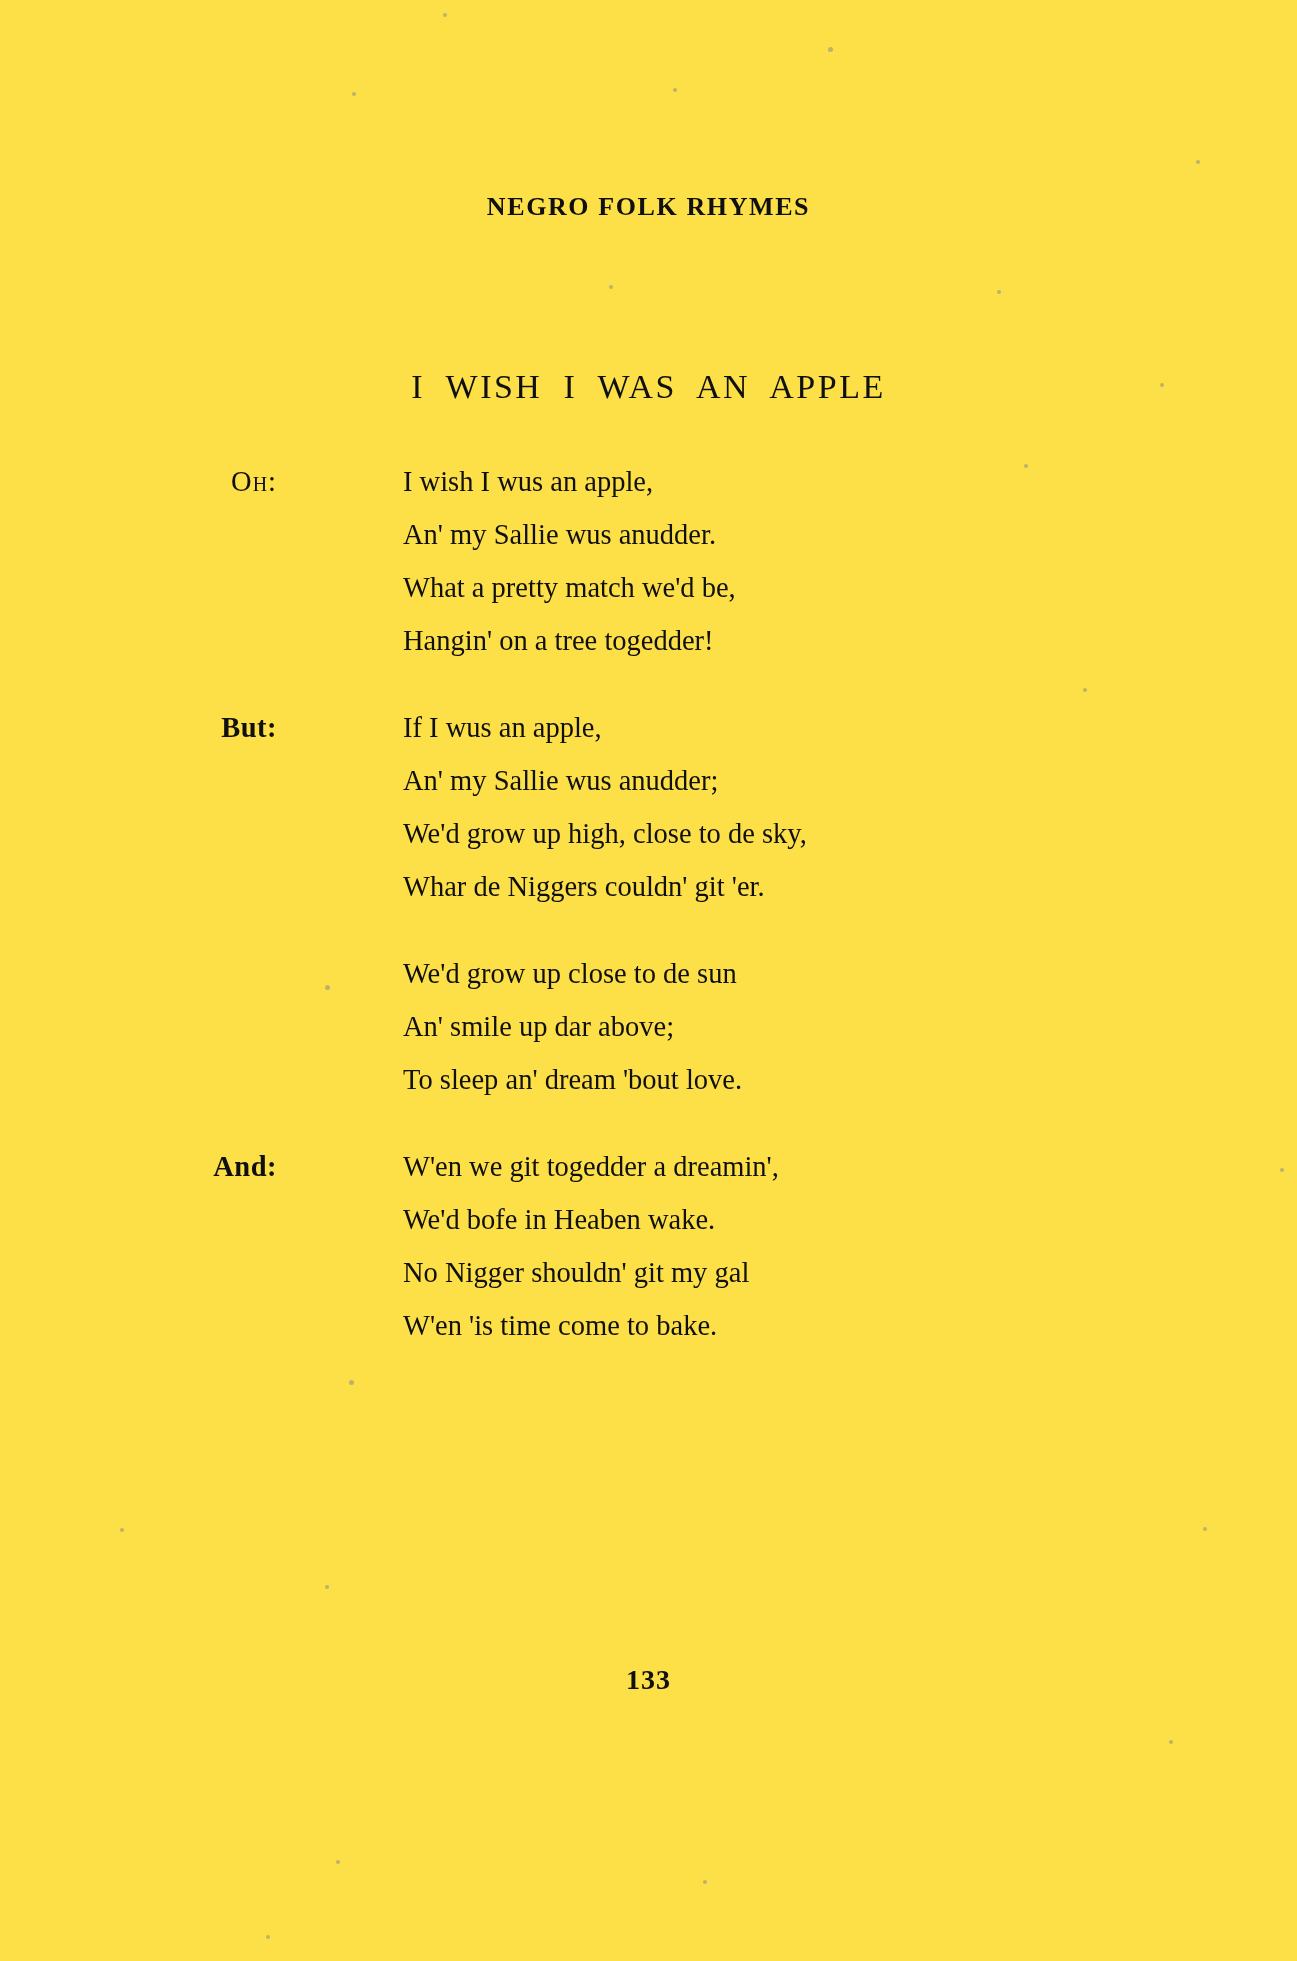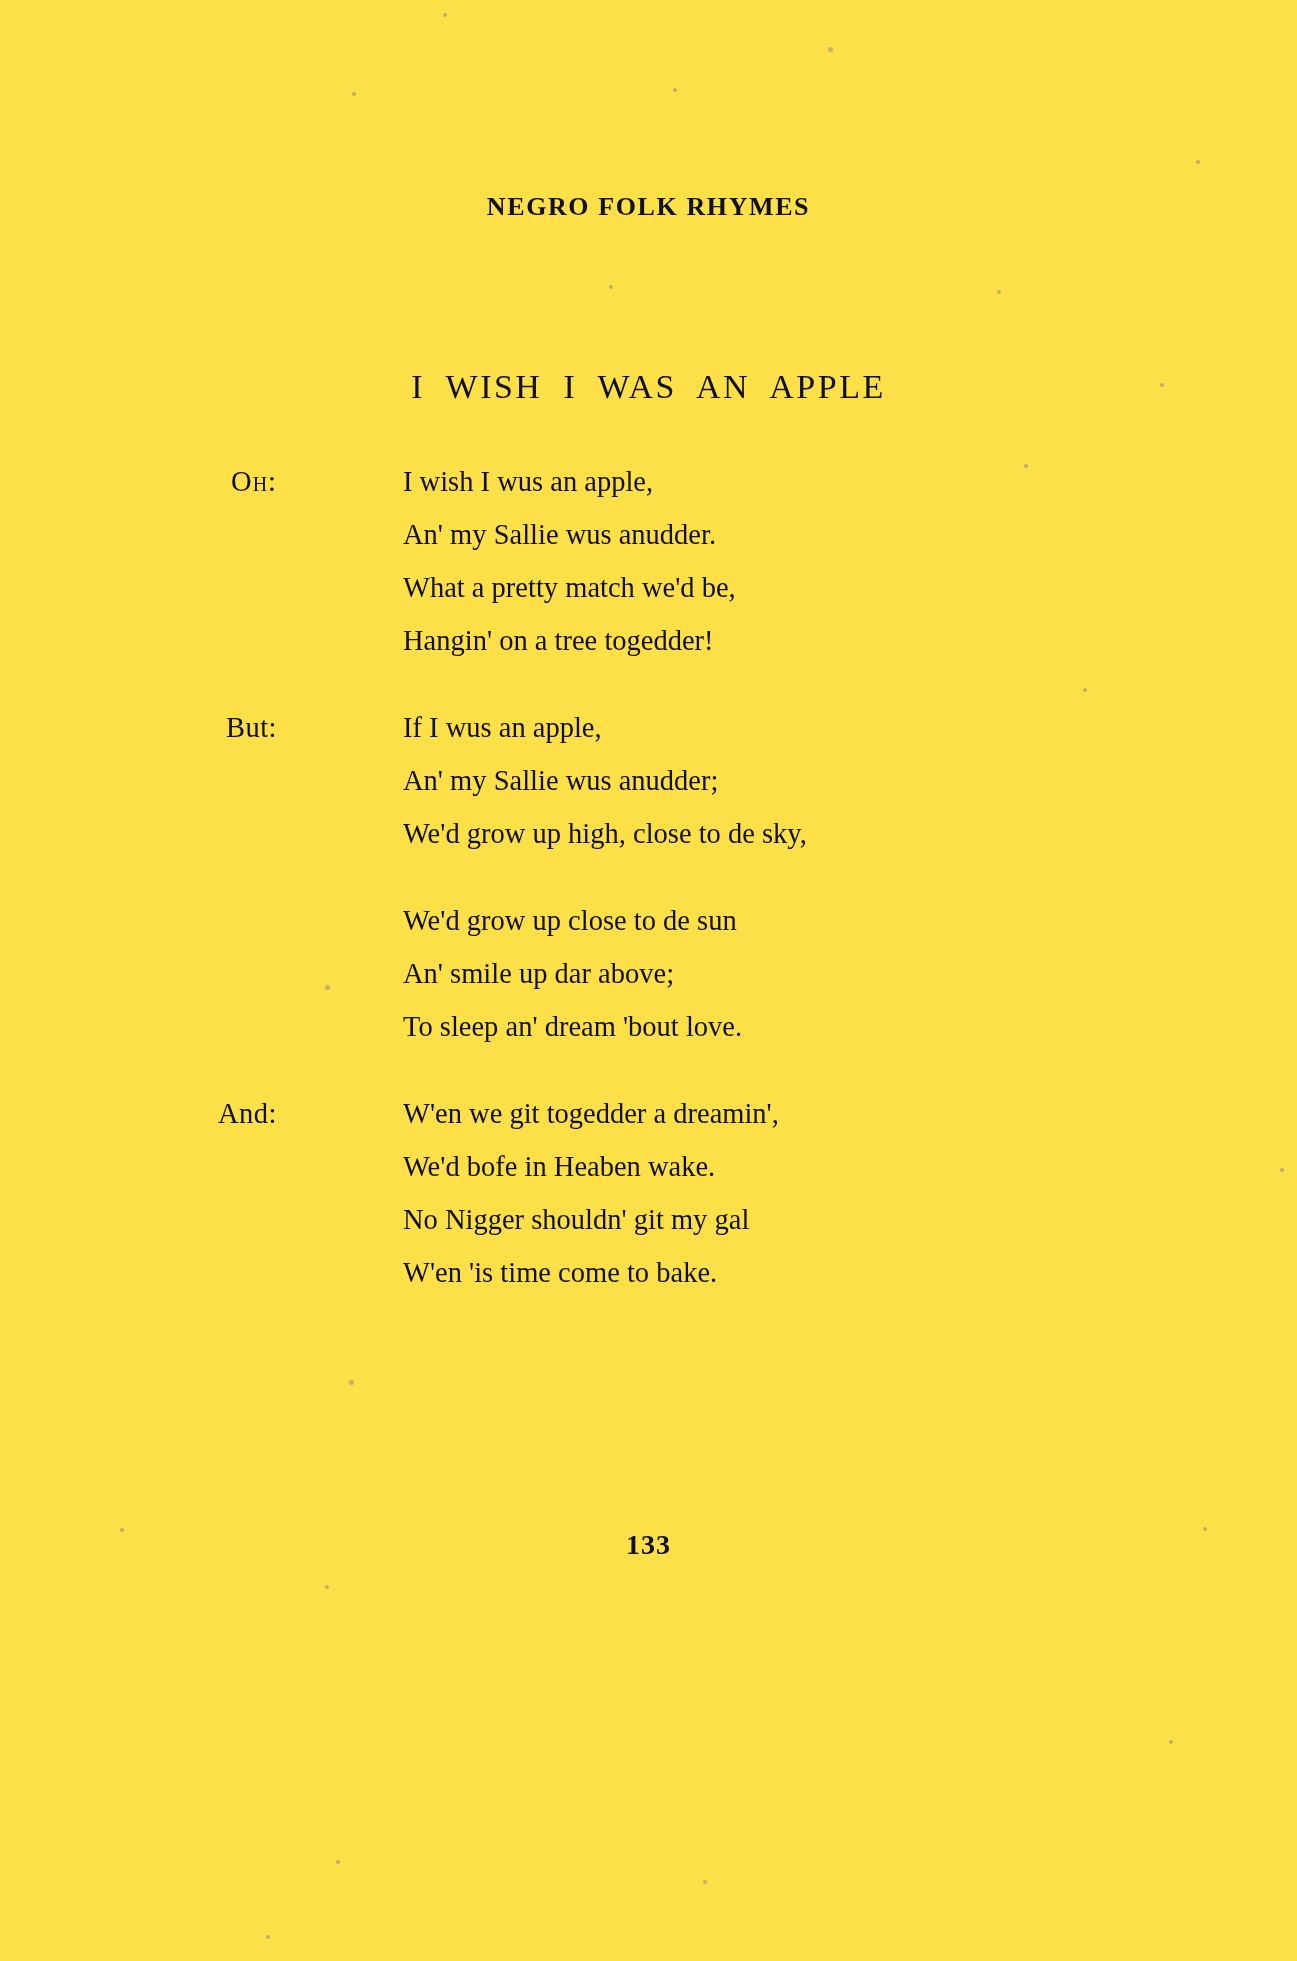--- a/index.html
+++ b/index.html
@@ -74,38 +74,38 @@
 
   
   .line.has-tag {
     display: block;
   }
 
   .tag {
     position: absolute;
     right: 100%;
     white-space: pre;
-    font-weight: 400;
+    font-weight: 700;
     letter-spacing: 0.5px;
     padding-right: 8px;
   }
 
   .tag.smallcaps {
     font-variant: small-caps;
     font-weight: 400;
     letter-spacing: 1px;
   }
 
   .indent {
     padding-left: 118px;
   }
 
   .page-number {
     position: absolute;
-    top: 1529px;
+    top: 1664px;
     left: 0;
     width: 100%;
     text-align: center;
     font-size: 28px;
     letter-spacing: 1px;
     font-weight: 700;
   }
 </style>
 </head>
 <body>
@@ -143,20 +143,21 @@
       <div class="line has-tag indent"><span class="tag smallcaps">Oh:</span><span>I wish I wus an apple,</span></div>
       <div class="line indent"><span>An' my Sallie wus anudder.</span></div>
       <div class="line indent"><span>What a pretty match we'd be,</span></div>
       <div class="line indent"><span>Hangin' on a tree togedder!</span></div>
     </div>
 
     <div class="stanza">
       <div class="line has-tag indent"><span class="tag">But:</span><span>If I wus an apple,</span></div>
       <div class="line indent"><span>An' my Sallie wus anudder;</span></div>
       <div class="line indent"><span>We'd grow up high, close to de sky,</span></div>
+      <div class="line indent"><span>Whar de Niggers couldn' git 'er.</span></div>
     </div>
 
     <div class="stanza">
       <div class="line indent"><span>We'd grow up close to de sun</span></div>
       <div class="line indent"><span>An' smile up dar above;</span></div>
       <div class="line indent"><span>To sleep an' dream 'bout love.</span></div>
     </div>
 
     <div class="stanza">
       <div class="line has-tag indent"><span class="tag">And:</span><span>W'en we git togedder a dreamin',</span></div>

